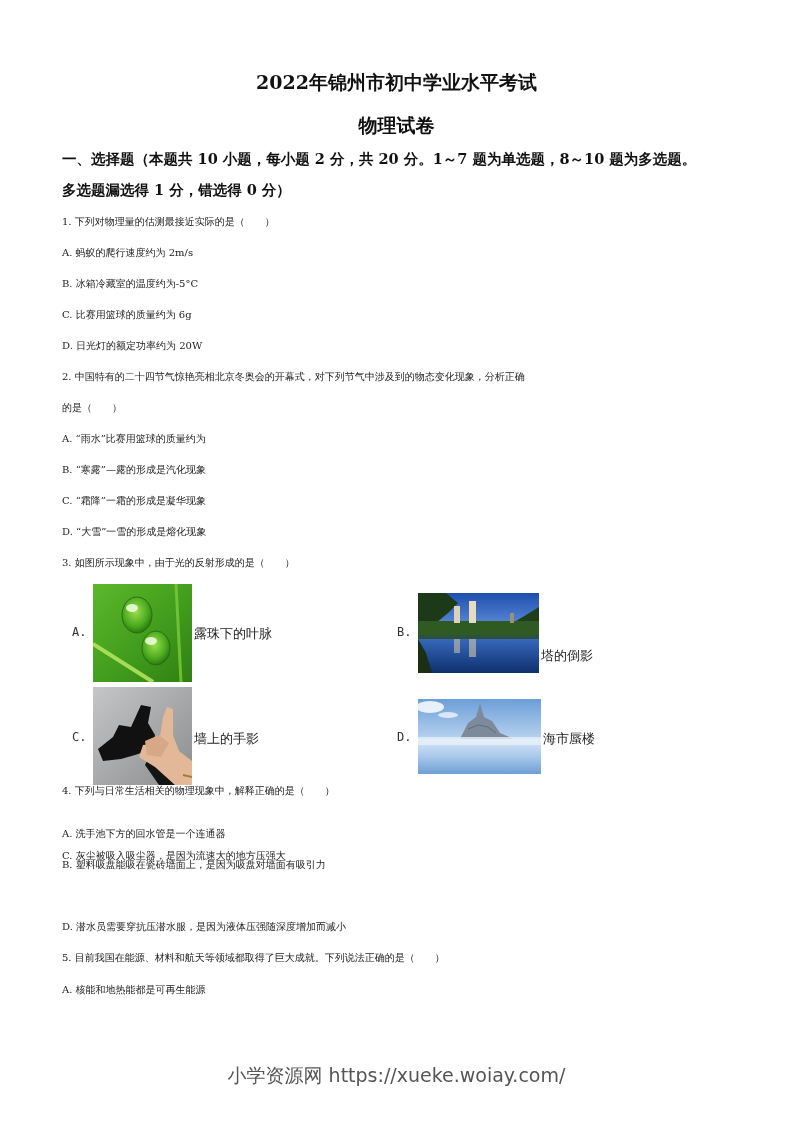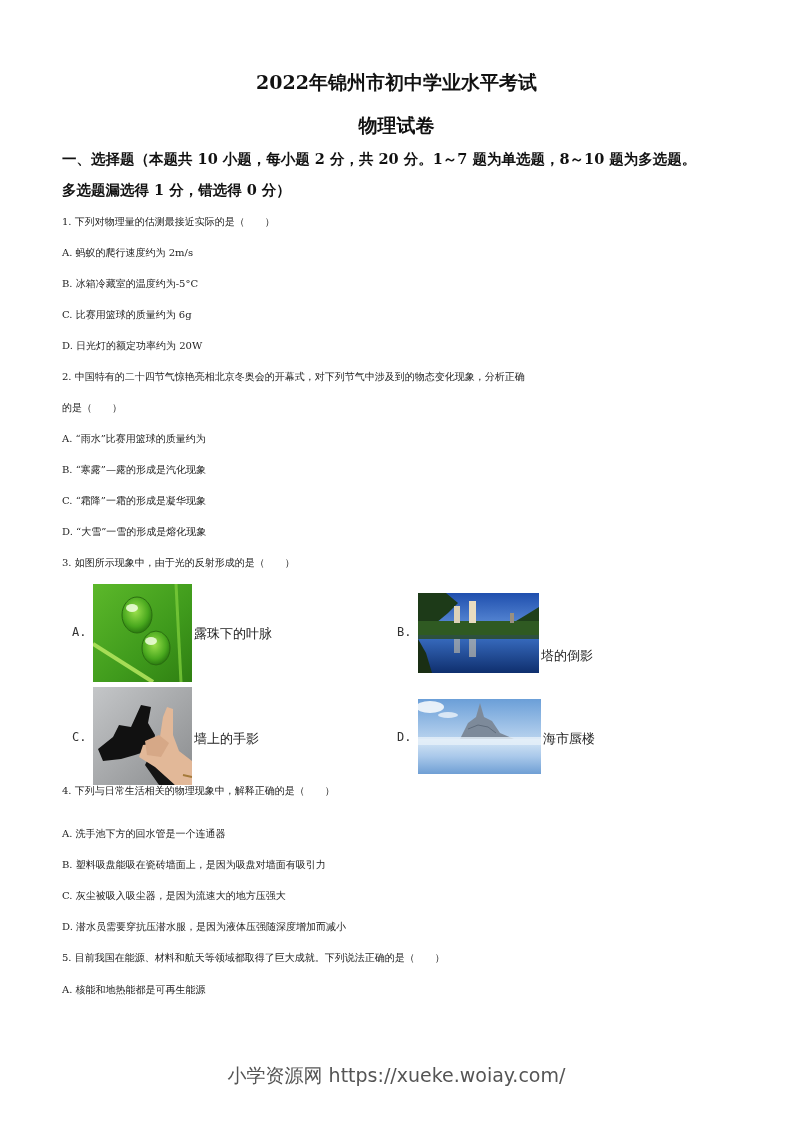--- a/index.html
+++ b/index.html
@@ -134,19 +134,19 @@
     <path d="M50 30 L60 26 L70 28 L78 34" stroke="#5f6c7c" stroke-width="1" fill="none"></path>
     <rect y="40" width="123" height="35" fill="url(#msea)"></rect>
     <rect y="38" width="123" height="8" fill="#e6f0f9" opacity="0.8"></rect>
   </svg>
 </div>
 <div class="abs opt" style="left:543px; top:730px;">海市蜃楼</div>
 
 <div class="abs line" style="top:752px;margin-top:32px;">4. 下列与日常生活相关的物理现象中，解释正确的是（　　）</div>
 <div class="abs line" style="top:827px;">A.  洗手池下方的回水管是一个连通器</div>
 <div class="abs line" style="top:858px;">B.  塑料吸盘能吸在瓷砖墙面上，是因为吸盘对墙面有吸引力</div>
-<div class="abs line" style="top:889px;">C.  灰尘被吸入吸尘器，是因为流速大的地方压强大</div>
+<div class="abs line" style="top:849px;">C.  灰尘被吸入吸尘器，是因为流速大的地方压强大</div>
 <div class="abs line" style="top:920px;">D.  潜水员需要穿抗压潜水服，是因为液体压强随深度增加而减小</div>
 
 <div class="abs line" style="top:951px;">5. 目前我国在能源、材料和航天等领域都取得了巨大成就。下列说法正确的是（　　）</div>
 <div class="abs line" style="top:983px;">A.  核能和地热能都是可再生能源</div>
 
 <div class="abs footer" style="top:1063px;">小学资源网 https://xueke.woiay.com/</div>
 
 </body></html>

